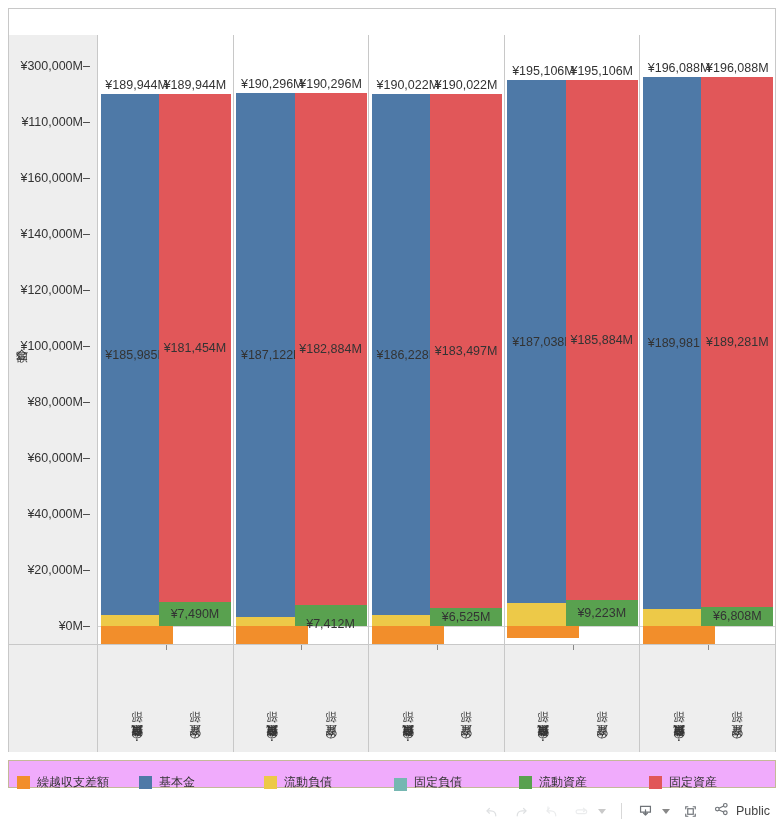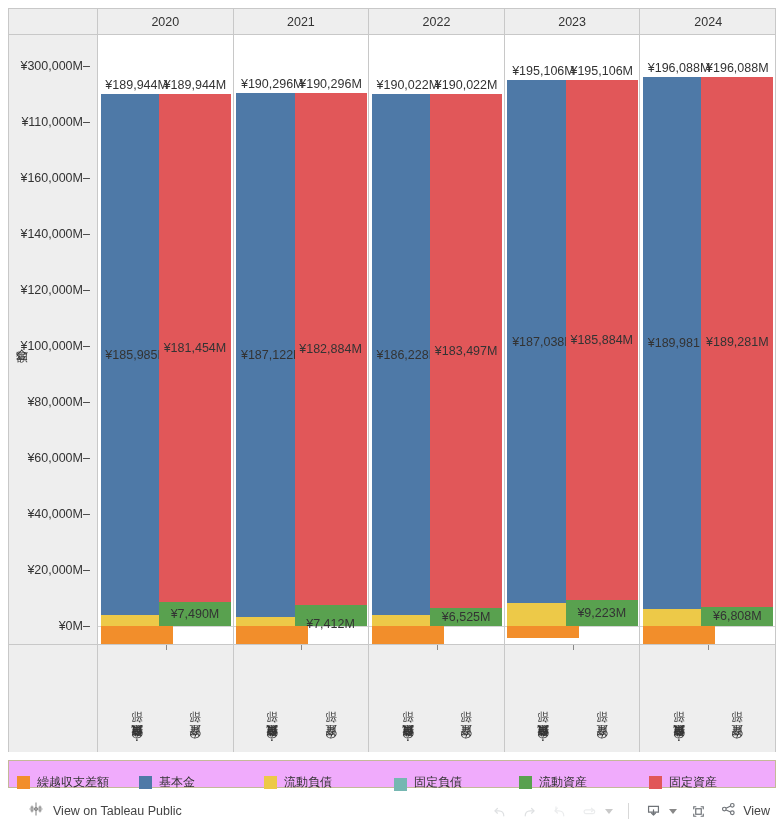--- a/index.html
+++ b/index.html
@@ -125,40 +125,20 @@
   .share-label{font-size:12.5px;color:#444;margin-left:5px;}
   .share-wrap{display:flex;align-items:center;margin-left:6px;}
 </style>
 </head>
 <body>
 
 <div id="viz">
 
   <div class="chart-frame">
 
-    <div class="year-band">
-      <div class="corner"></div>
-      <div id="year-cells">
-          <div class="year-cell" style="left: 89px; width: 135.6px;">
-            <span>2020</span>
-          </div>
-          <div class="year-cell" style="left: 224.6px; width: 135.6px;">
-            <span>2021</span>
-          </div>
-          <div class="year-cell" style="left: 360.2px; width: 135.6px;">
-            <span>2022</span>
-          </div>
-          <div class="year-cell" style="left: 495.8px; width: 135.6px;">
-            <span>2023</span>
-          </div>
-          <div class="year-cell last" style="left: 631.4px; width: 135.6px;">
-            <span>2024</span>
-          </div>
-        </div>
-    </div>
 
     <div class="axis-strip">
       <div class="axis-title">金額</div>
       <div id="yticks">
           <div class="ytick" style="top: 31px;"><span>¥300,000M</span><span class="dash">–</span></div>
           <div class="ytick" style="top: 87px;"><span>¥110,000M</span><span class="dash">–</span></div>
           <div class="ytick" style="top: 143px;"><span>¥160,000M</span><span class="dash">–</span></div>
           <div class="ytick" style="top: 199px;"><span>¥140,000M</span><span class="dash">–</span></div>
           <div class="ytick" style="top: 255px;"><span>¥120,000M</span><span class="dash">–</span></div>
           <div class="ytick" style="top: 311px;"><span>¥100,000M</span><span class="dash">–</span></div>
@@ -302,32 +282,20 @@
         </div>
         <div class="legend-item" style="left: 640px;">
           <span class="swatch" style="background: rgb(225, 87, 89);"></span>
           <span class="legend-text">固定資産</span>
         </div>
       </div>
   </div>
 
   <div class="toolbar">
 
-    <div class="tb-left">
-      <span>
-        <svg width="16" height="16" viewBox="0 0 16 16">
-          <g stroke="#8a8a8a" stroke-width="1" fill="none">
-            <path d="M8 1.5v13M1.5 8h13" stroke-width="1.1"></path>
-            <path d="M4 4.6v3.3M2.5 6.2h3M12 4.6v3.3M10.5 6.2h3M4 8.1v3.3M2.5 9.8h3M12 8.1v3.3M10.5 9.8h3"></path>
-          </g>
-          <circle cx="8" cy="8" r="1.6" fill="none" stroke="#8a8a8a"></circle>
-        </svg>
-      </span>
-      <span class="tb-label">View on Tableau Public</span>
-    </div>
 
     <div class="tb-right">
 
       <div class="tb-btn dim">
         <svg width="19" height="19" viewBox="0 0 20 20">
           <path d="M14.5 14.5c0-3.2-2-5.2-5.2-5.2H5.6" fill="none" stroke="#9aa0a6" stroke-width="1.3" stroke-linecap="round"></path>
           <path d="M7.8 6.8 5.2 9.3l2.6 2.5" fill="none" stroke="#9aa0a6" stroke-width="1.3" stroke-linecap="round" stroke-linejoin="round"></path>
         </svg>
       </div>
 
@@ -375,19 +343,19 @@
 
       <div class="share-wrap">
         <span>
           <svg width="19" height="19" viewBox="0 0 20 20">
             <circle cx="14" cy="5.6" r="1.9" fill="none" stroke="#6f7378" stroke-width="1.25"></circle>
             <circle cx="14" cy="13.4" r="1.9" fill="none" stroke="#6f7378" stroke-width="1.25"></circle>
             <circle cx="5.6" cy="9.5" r="1.9" fill="none" stroke="#6f7378" stroke-width="1.25"></circle>
             <path d="M7.4 8.6 12.2 6.4M7.4 10.5l4.8 2.1" stroke="#6f7378" stroke-width="1.25"></path>
           </svg>
         </span>
-        <span class="share-label">View</span>
+        <span class="share-label">Public</span>
       </div>
 
     </div>
   </div>
 
 </div>
 
 </body></html>

